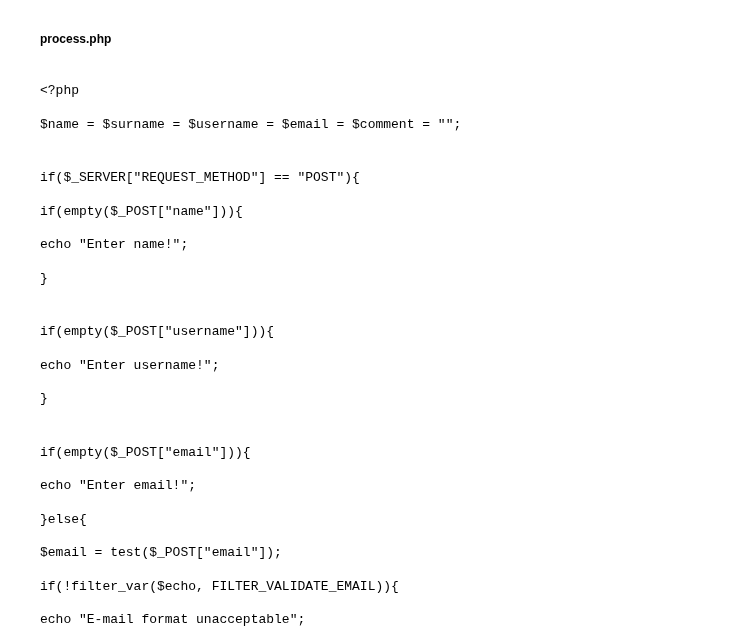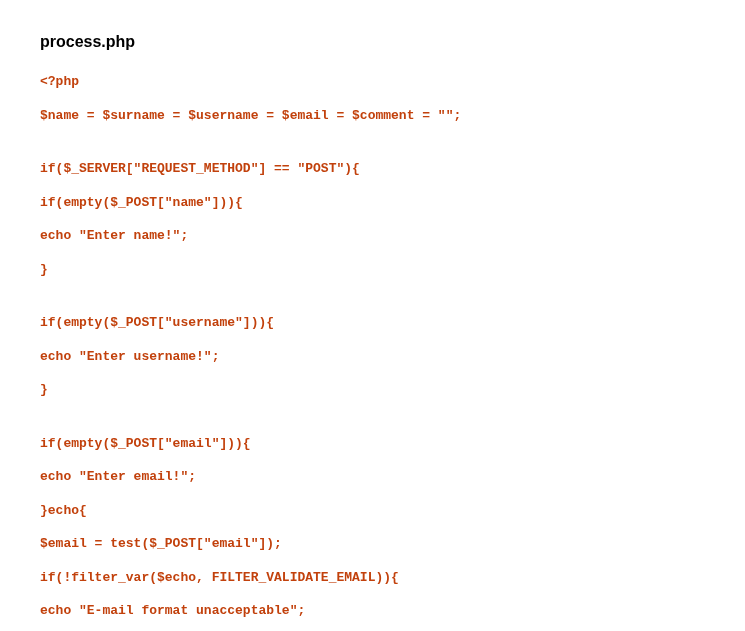--- a/index.html
+++ b/index.html
@@ -9,29 +9,28 @@
       font-size: 13px;
       line-height: 1.5;
       color: #333;
       background: #fff;
       width: 745px;
       box-sizing: border-box;
     }
     .filename {
       font-weight: bold;
       font-family: Arial, sans-serif;
-      font-size: 16px;
+      font-size: 12px;
       color: #000;
-      margin-bottom: 18px;
+      margin-bottom: 33px;
     }
     .code-line {
       white-space: pre;
       margin-bottom: 14px;
-      color: #c2410c;
-      font-weight: bold;
+      color: #000000;
     }
     .gap {
       height: 20px;
     }
   </style>
 </head>
 <body>
 
 <div class="filename">process.php</div>
 
@@ -42,16 +41,16 @@
 <div class="code-line">if(empty($_POST["name"])){</div>
 <div class="code-line">echo "Enter name!";</div>
 <div class="code-line">}</div>
 <div class="gap"></div>
 <div class="code-line">if(empty($_POST["username"])){</div>
 <div class="code-line">echo "Enter username!";</div>
 <div class="code-line">}</div>
 <div class="gap"></div>
 <div class="code-line">if(empty($_POST["email"])){</div>
 <div class="code-line">echo "Enter email!";</div>
-<div class="code-line">}echo{</div>
+<div class="code-line">}else{</div>
 <div class="code-line">$email = test($_POST["email"]);</div>
 <div class="code-line">if(!filter_var($echo, FILTER_VALIDATE_EMAIL)){</div>
 <div class="code-line">echo "E-mail format unacceptable";</div>
 
 </body></html>

